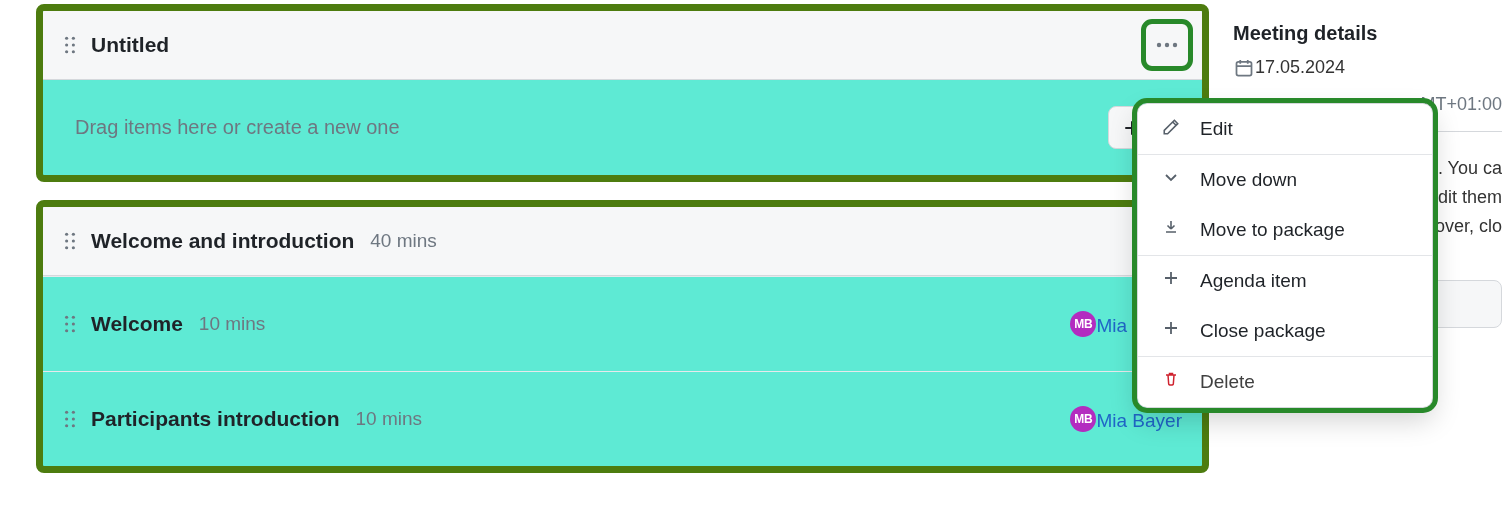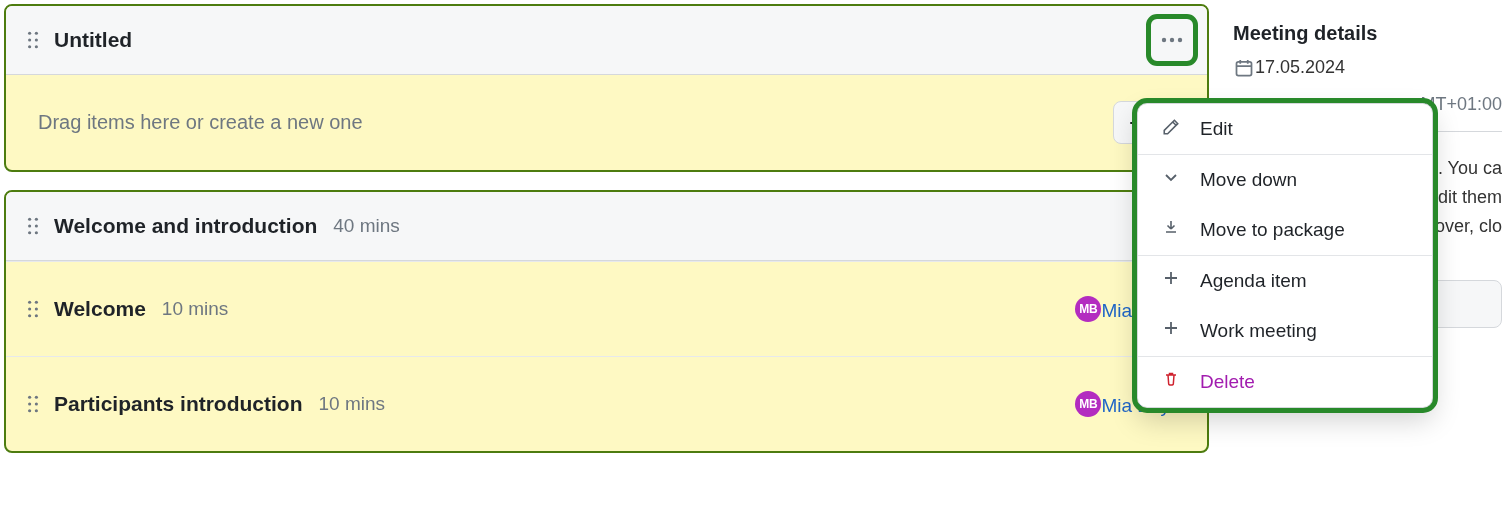--- a/index.html
+++ b/index.html
@@ -11,24 +11,25 @@
       gap: 24px;
       padding: 4px;
       width: 1506px;
       height: 523px;
       overflow: hidden;
     }
 
     .main-col { flex: 0 0 1205px; display: flex; flex-direction: column; gap: 18px; }
 
     .section {
-      border: 2px solid #4d7c0f;
+      border: 7px solid #4d7c0f;
       border-radius: 8px;
-      background: #fef9c3;
-      overflow: hidden;
+      background: #5eead4;
+      overflow: hidden;
+      margin-left: 32px;
     }
     .section-header {
       background: #f6f7f8;
       border-bottom: 1px solid #d5d8dc;
       display: flex;
       align-items: center;
       padding: 22px 20px;
       gap: 14px;
       position: relative;
     }
@@ -199,21 +200,21 @@
       display: flex;
       align-items: flex-start;
       gap: 18px;
       padding: 14px 22px;
       font-size: 19px;
       cursor: pointer;
       color: #1f2328;
     }
     .dd-item .dd-icon { width: 22px; display:inline-flex; color: #57606a; justify-content:center; }
     .dd-sep { border-top: 1px solid #e3e5e8; }
-    .dd-item.danger { color: #a21caf; }
+    .dd-item.danger { color: #404040; }
     .dd-item.danger .dd-icon { color: #cf222e; }
   </style>
 </head>
 <body>
 
 <div class="main-col">
 
   <div class="section">
     <div class="section-header">
       <span class="drag-handle">
@@ -373,21 +374,21 @@
         </svg>
     </span>
     <span>Agenda item</span>
   </div>
   <div class="dd-item">
     <span class="dd-icon">
       <svg width="16" height="16" viewBox="0 0 16 16" fill="none" stroke="currentColor" stroke-width="1.8">
           <path d="M8 2v12M2 8h12"></path>
         </svg>
     </span>
-    <span>Work meeting</span>
+    <span>Close package</span>
   </div>
   <div class="dd-sep"></div>
   <div class="dd-item danger">
     <span class="dd-icon">
       <svg width="16" height="16" viewBox="0 0 16 16" fill="none" stroke="currentColor" stroke-width="1.5">
           <path d="M3 4h10M6.5 4V2.5h3V4M5 4l.7 9.2a1 1 0 0 0 1 .8h2.6a1 1 0 0 0 1-.8L11 4"></path>
         </svg>
     </span>
     <span>Delete</span>
   </div>

